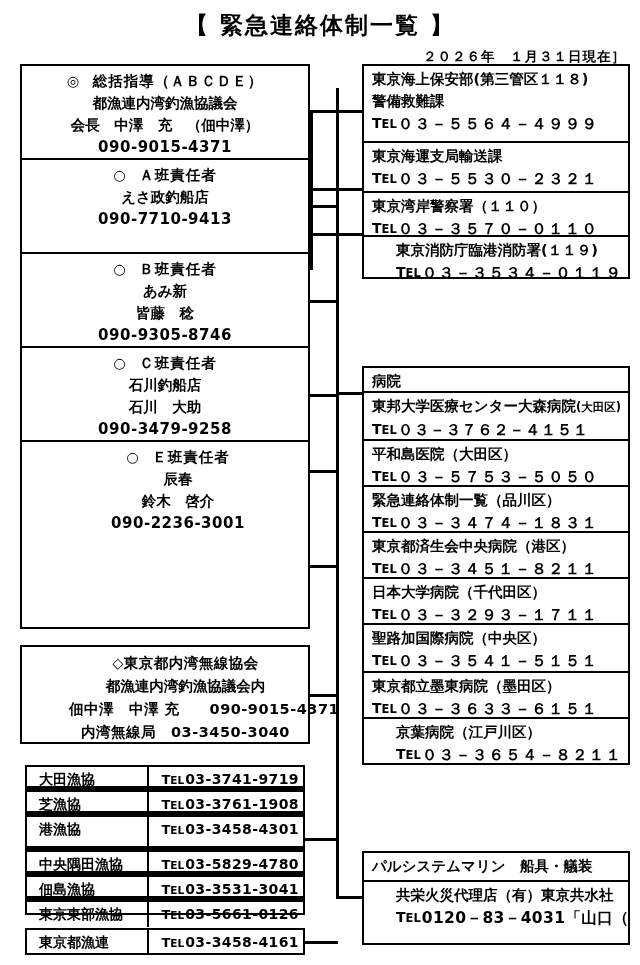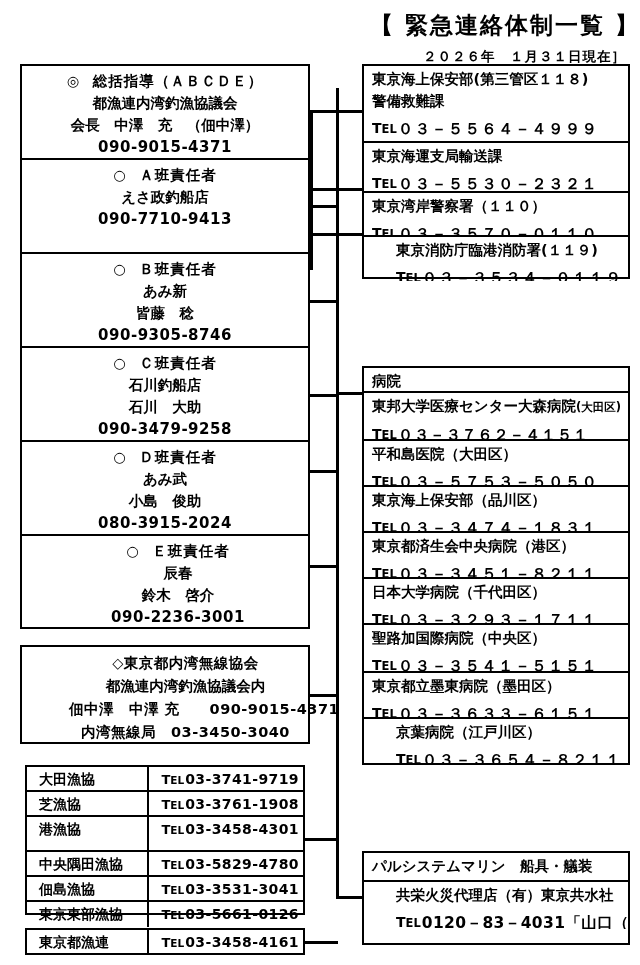--- a/index.html
+++ b/index.html
@@ -20,21 +20,21 @@
     width: 640px;
     height: 965px;
   }
 
   
   .title {
     position: absolute;
     left: 0;
     top: 10px;
     width: 640px;
-    text-align: right;
+    text-align: center;
     font-size: 23px;
     font-weight: 700;
     letter-spacing: 2px;
     white-space: nowrap;
   }
   .date-line {
     position: absolute;
     right: 14px;
     top: 48px;
     font-size: 13.5px;
@@ -93,41 +93,41 @@
   }
   .rc .l1, .rc .l2, .rc .l3 {
     font-size: 14.5px;
     line-height: 22px;
     white-space: nowrap;
     font-weight: 600;
   }
   .rc .tel {
     font-size: 15.5px;
     letter-spacing: 1.2px;
-    line-height: 33px;
+    line-height: 23px;
     white-space: nowrap;
     font-weight: 600;
   }
   .rc .tel .tl {
     font-size: 11.5px;
     letter-spacing: 0;
     vertical-align: 1px;
     margin-right: 1px;
   }
   .rc .tel .tl .big { font-size: 14px; }
   .rc .small {
     font-size: 11.5px;
   }
   .rc.tight .tel { letter-spacing: 0.4px; }
 
   
   .coop-row {
     display: flex;
     box-sizing: border-box;
-    border-bottom: 2px solid #000000;
+    border-bottom: 6px solid #000000;
   }
   .coop-row:last-child { border-bottom: none; }
   .coop-name {
     width: 148px;
     box-sizing: border-box;
     border-right: 2px solid #000;
     padding: 1px 4px 1px 12px;
     font-size: 14px;
     line-height: 23px;
     white-space: nowrap;
@@ -190,28 +190,20 @@
       <div class="team-line num">090-9305-8746</div>
     </div>
     <div class="cell team-cell" style="height:94px;">
       <div class="team-line head">
         <span>○</span>&nbsp;&nbsp;<span>Ｃ班責任者</span>
       </div>
       <div class="team-line">石川釣船店</div>
       <div class="team-line">石川　大助</div>
       <div class="team-line num">090-3479-9258</div>
     </div>
-    <div class="cell team-cell" style="height:94px;">
-      <div class="team-line head">
-        <span>○</span>&nbsp;&nbsp;<span>Ｄ班責任者</span>
-      </div>
-      <div class="team-line">あみ武</div>
-      <div class="team-line">小島　俊助</div>
-      <div class="team-line num">080-3915-2024</div>
-    </div>
     <div class="cell team-cell" style="height:95px;">
       <div class="team-line head">
         <span>○</span>&nbsp;&nbsp;<span>Ｅ班責任者</span>
       </div>
       <div class="team-line">辰春</div>
       <div class="team-line">鈴木　啓介</div>
       <div class="team-line num">090-2236-3001</div>
     </div>
   </div>
 
@@ -284,21 +276,21 @@
     </div>
     <div class="cell rc tight" style="height:48px;">
       <div class="l1"><span>東邦大学医療センター大森病院</span><span class="small">(大田区)</span></div>
       <div class="tel"><span class="tl"><span class="big">T</span>EL</span><span>０３－３７６２－４１５１</span></div>
     </div>
     <div class="cell rc" style="height:46px;">
       <div class="l1">平和島医院（大田区）</div>
       <div class="tel"><span class="tl"><span class="big">T</span>EL</span><span>０３－５７５３－５０５０</span></div>
     </div>
     <div class="cell rc" style="height:46px;">
-      <div class="l1">東京海上保安部（品川区）</div>
+      <div class="l1">緊急連絡体制一覧（品川区）</div>
       <div class="tel"><span class="tl"><span class="big">T</span>EL</span><span>０３－３４７４－１８３１</span></div>
     </div>
     <div class="cell rc" style="height:46px;">
       <div class="l1">東京都済生会中央病院（港区）</div>
       <div class="tel"><span class="tl"><span class="big">T</span>EL</span><span>０３－３４５１－８２１１</span></div>
     </div>
     <div class="cell rc" style="height:46px;">
       <div class="l1">日本大学病院（千代田区）</div>
       <div class="tel"><span class="tl"><span class="big">T</span>EL</span><span>０３－３２９３－１７１１</span></div>
     </div>

